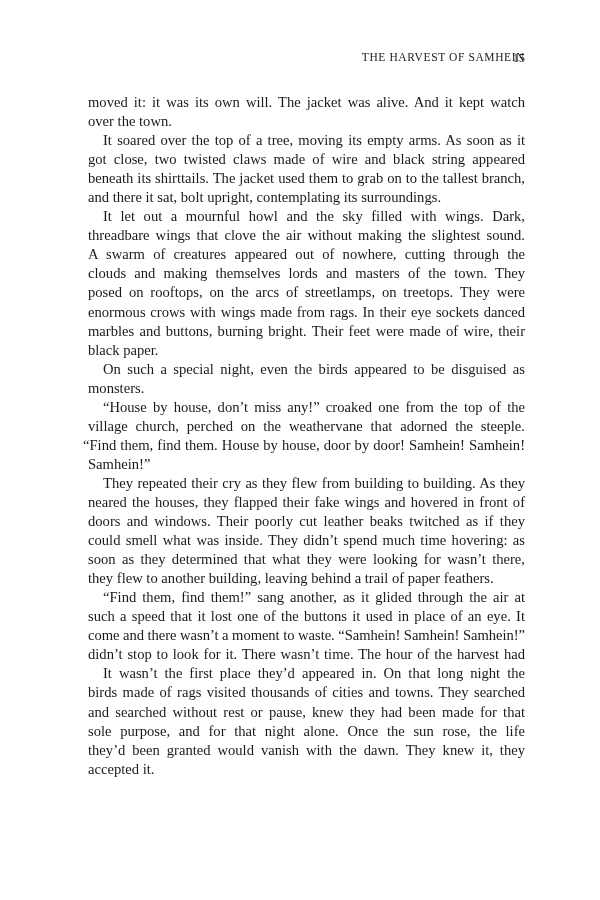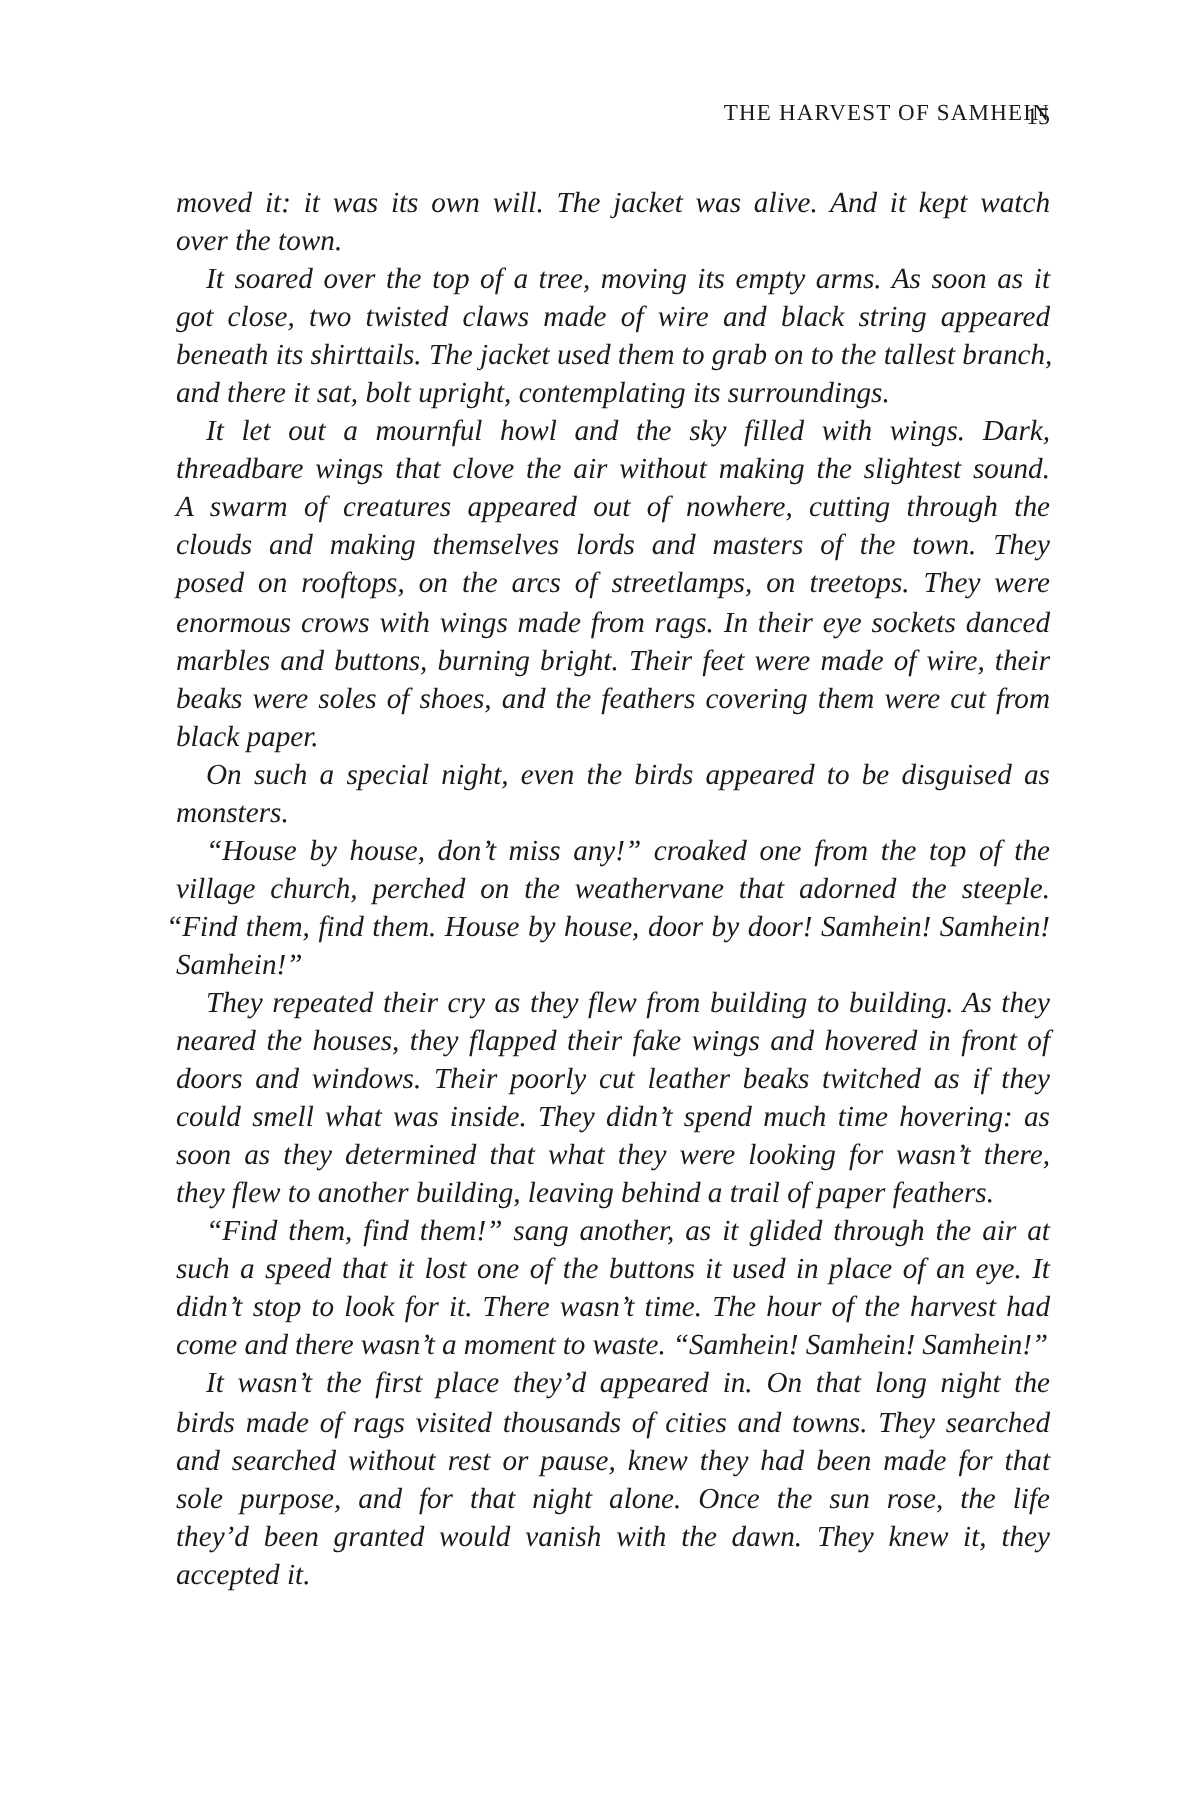--- a/index.html
+++ b/index.html
@@ -20,21 +20,20 @@
       position: absolute; right: 0; top: 0; font-size: 12px; letter-spacing: 0; margin-left: 32px;
     }
     .body-text {
       position: absolute; left: 88px; top: 93px; width: 437px;
       font-size: 14.6px; line-height: 19.05px;
     }
     .line {
       display: block; height: 19.05px; white-space: nowrap;
       text-align: justify; text-align-last: justify;
       overflow: visible;
-      font-style: italic;
     }
     .line.last { text-align-last: left; }
     .line.indent { padding-left: 15px; }
     .line.hang { margin-left: -5px; }
   </style>
 </head>
 <body>
 
 <div class="page">
   <div class="running-head">
@@ -48,38 +47,37 @@
       <span class="line">got close, two twisted claws made of wire and black string appeared</span>
       <span class="line">beneath its shirttails. The jacket used them to grab on to the tallest branch,</span>
       <span class="line last">and there it sat, bolt upright, contemplating its surroundings.</span>
       <span class="line indent">It let out a mournful howl and the sky filled with wings. Dark,</span>
       <span class="line">threadbare wings that clove the air without making the slightest sound.</span>
       <span class="line">A swarm of creatures appeared out of nowhere, cutting through the</span>
       <span class="line">clouds and making themselves lords and masters of the town. They</span>
       <span class="line">posed on rooftops, on the arcs of streetlamps, on treetops. They were</span>
       <span class="line">enormous crows with wings made from rags. In their eye sockets danced</span>
       <span class="line">marbles and buttons, burning bright. Their feet were made of wire, their</span>
-      <span class="line">beaks were soles of shoes, and the feathers covering them were cut from</span>
       <span class="line last">black paper.</span>
       <span class="line indent">On such a special night, even the birds appeared to be disguised as</span>
       <span class="line last">monsters.</span>
       <span class="line indent">“House by house, don’t miss any!” croaked one from the top of the</span>
       <span class="line">village church, perched on the weathervane that adorned the steeple.</span>
       <span class="line hang">“Find them, find them. House by house, door by door! Samhein! Samhein!</span>
       <span class="line last">Samhein!”</span>
       <span class="line indent">They repeated their cry as they flew from building to building. As they</span>
       <span class="line">neared the houses, they flapped their fake wings and hovered in front of</span>
       <span class="line">doors and windows. Their poorly cut leather beaks twitched as if they</span>
       <span class="line">could smell what was inside. They didn’t spend much time hovering: as</span>
       <span class="line">soon as they determined that what they were looking for wasn’t there,</span>
       <span class="line last">they flew to another building, leaving behind a trail of paper feathers.</span>
       <span class="line indent">“Find them, find them!” sang another, as it glided through the air at</span>
       <span class="line">such a speed that it lost one of the buttons it used in place of an eye. It</span>
+      <span class="line last" style="letter-spacing: -0.0471014px;">come and there wasn’t a moment to waste. “Samhein! Samhein! Samhein!”</span>
       <span class="line">didn’t stop to look for it. There wasn’t time. The hour of the harvest had</span>
-      <span class="line last" style="letter-spacing: -0.0471014px;">come and there wasn’t a moment to waste. “Samhein! Samhein! Samhein!”</span>
       <span class="line indent">It wasn’t the first place they’d appeared in. On that long night the</span>
       <span class="line">birds made of rags visited thousands of cities and towns. They searched</span>
       <span class="line">and searched without rest or pause, knew they had been made for that</span>
       <span class="line">sole purpose, and for that night alone. Once the sun rose, the life</span>
       <span class="line">they’d been granted would vanish with the dawn. They knew it, they</span>
       <span class="line last">accepted it.</span>
     </div>
 </div>
 
 </body></html>

